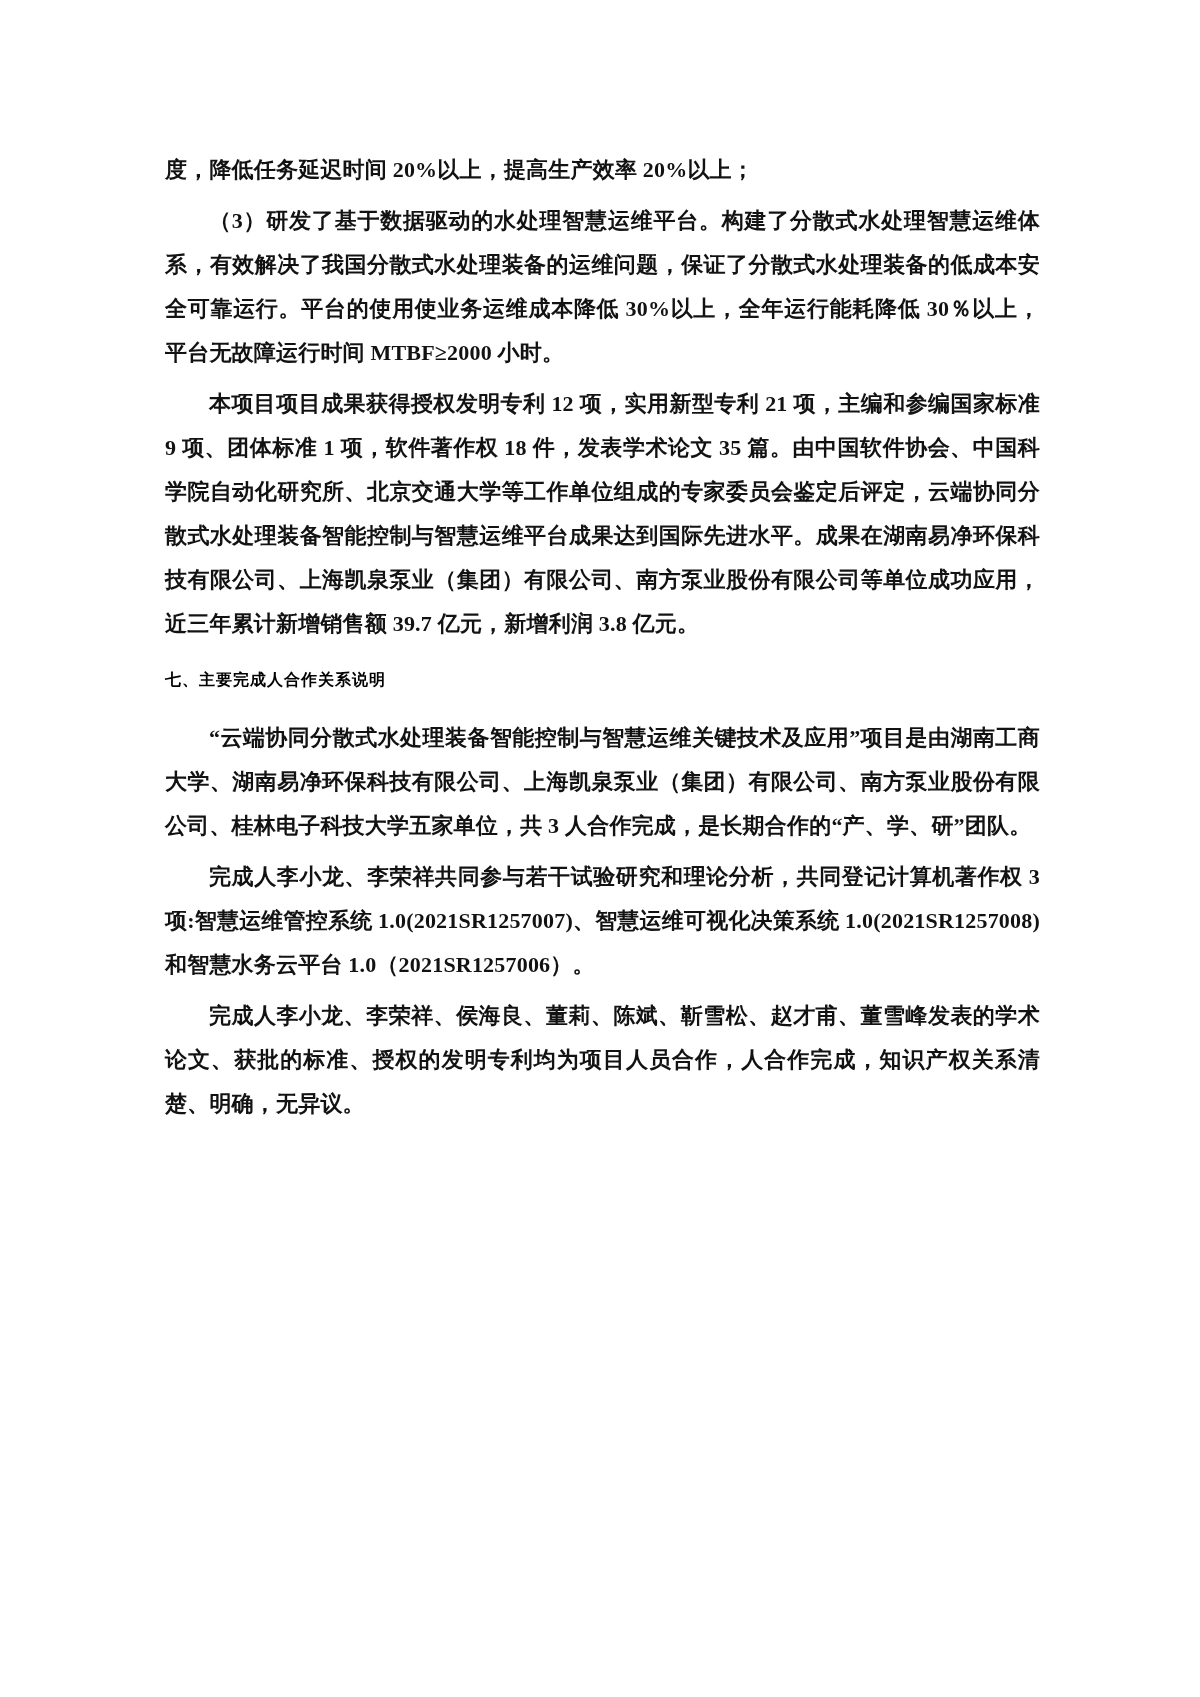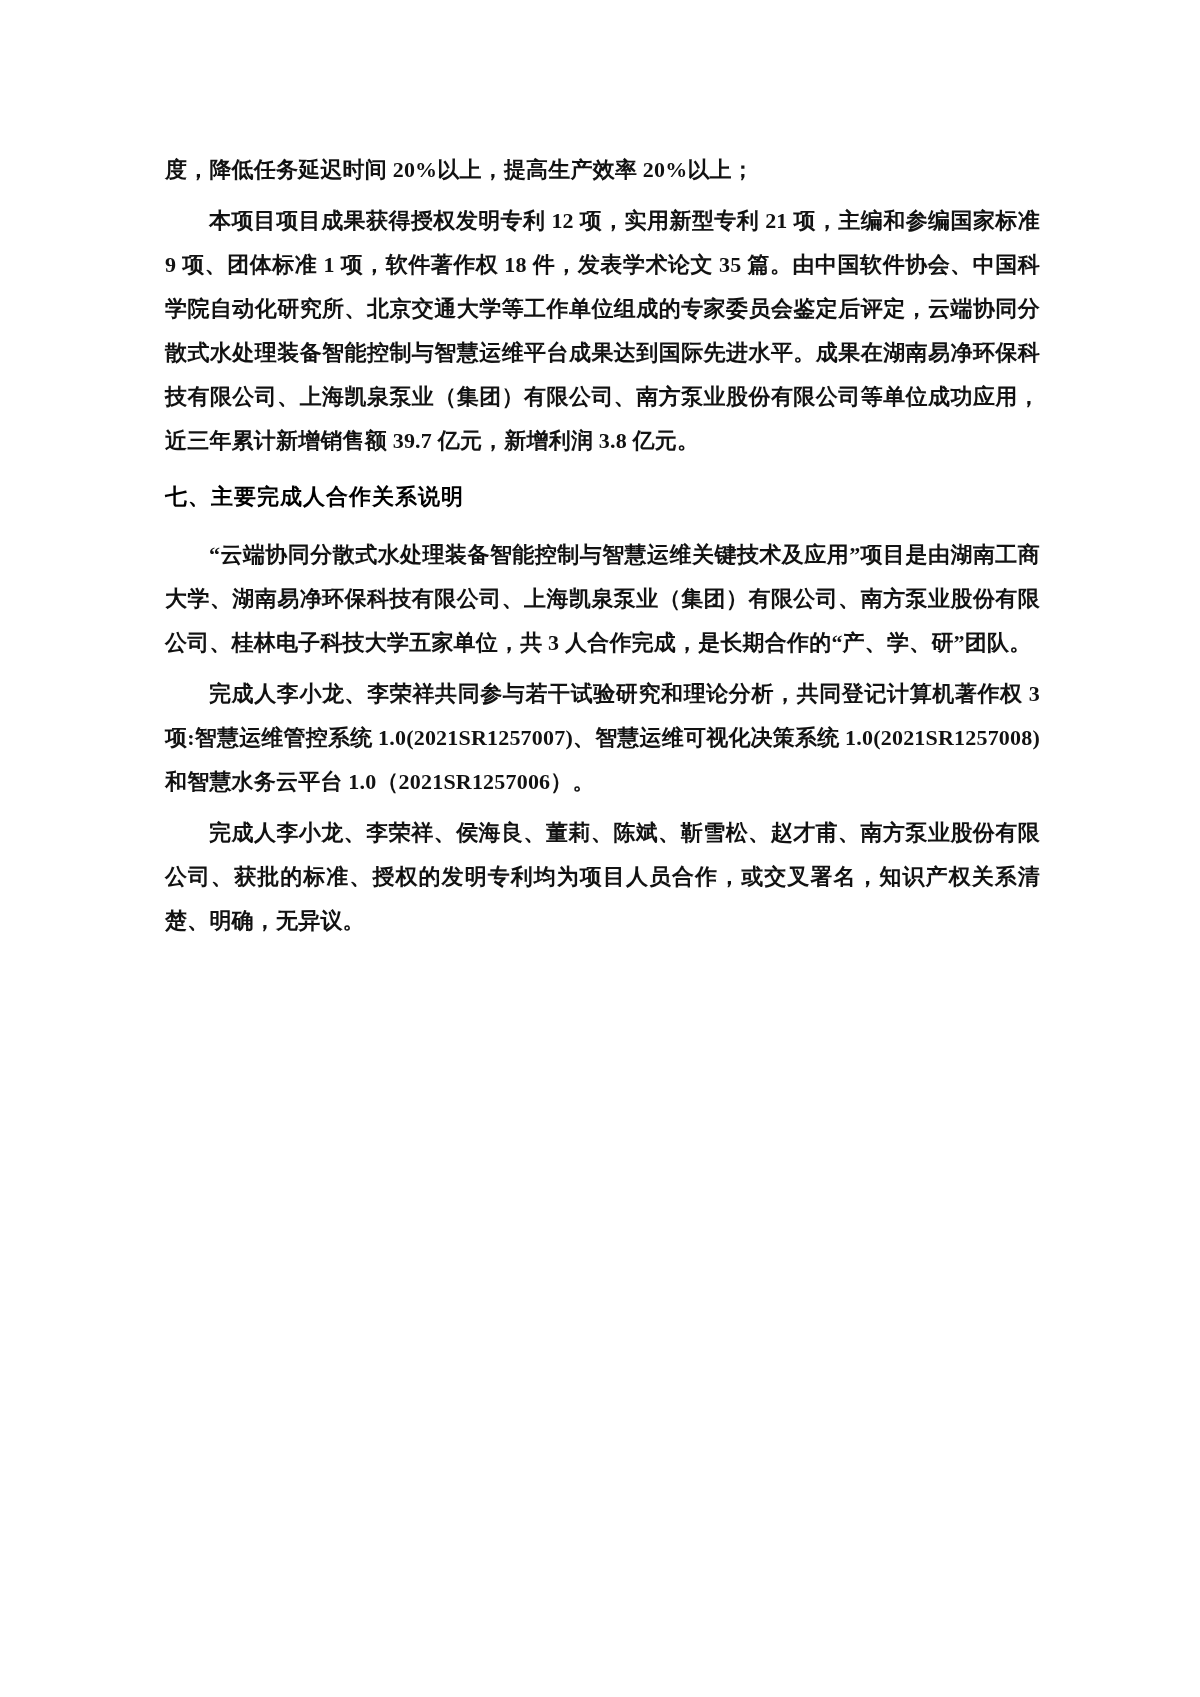--- a/index.html
+++ b/index.html
@@ -30,43 +30,44 @@
     text-align: justify;
     letter-spacing: 0.2px;
     word-break: break-all;
     font-weight: bold;
   }
   .para.indent {
     text-indent: 2em;
   }
   .section-heading {
     margin: 12px 0 14px 0;
-    font-size: 22px;
+    font-size: 16px;
     line-height: 44px;
     font-weight: bold;
     letter-spacing: 1px;
     color: #000000;
   }
 </style>
 </head>
 <body>
 
 <div class="page">
   <div class="text-block">
 
     <p class="para">度，降低任务延迟时间 20%以上，提高生产效率 20%以上；</p>
 
+    <p class="para indent">（3）研发了基于数据驱动的水处理智慧运维平台。构建了分散式水处理智慧运维体系，有效解决了我国分散式水处理装备的运维问题，保证了分散式水处理装备的低成本安全可靠运行。平台的使用使业务运维成本降低 30%以上，全年运行能耗降低 30％以上，平台无故障运行时间 MTBF≥2000 小时。</p>
 
     <p class="para indent">本项目项目成果获得授权发明专利 12 项，实用新型专利 21 项，主编和参编国家标准 9 项、团体标准 1 项，软件著作权 18 件，发表学术论文 35 篇。由中国软件协会、中国科学院自动化研究所、北京交通大学等工作单位组成的专家委员会鉴定后评定，云端协同分散式水处理装备智能控制与智慧运维平台成果达到国际先进水平。成果在湖南易净环保科技有限公司、上海凯泉泵业（集团）有限公司、南方泵业股份有限公司等单位成功应用，近三年累计新增销售额 39.7 亿元，新增利润 3.8 亿元。</p>
 
     <h2 class="section-heading">七、主要完成人合作关系说明</h2>
 
     <p class="para indent">“云端协同分散式水处理装备智能控制与智慧运维关键技术及应用”项目是由湖南工商大学、湖南易净环保科技有限公司、上海凯泉泵业（集团）有限公司、南方泵业股份有限公司、桂林电子科技大学五家单位，共 3 人合作完成，是长期合作的“产、学、研”团队。</p>
 
     <p class="para indent">完成人李小龙、李荣祥共同参与若干试验研究和理论分析，共同登记计算机著作权 3 项:智慧运维管控系统 1.0(2021SR1257007)、智慧运维可视化决策系统 1.0(2021SR1257008)和智慧水务云平台 1.0（2021SR1257006）。</p>
 
 
 
-    <p class="para indent">完成人李小龙、李荣祥、侯海良、董莉、陈斌、靳雪松、赵才甫、南方泵业股份有限公司、获批的标准、授权的发明专利均为项目人员合作，或交叉署名，知识产权关系清楚、明确，无异议。</p>
+    <p class="para indent">完成人李小龙、李荣祥、侯海良、董莉、陈斌、靳雪松、赵才甫、董雪峰发表的学术论文、获批的标准、授权的发明专利均为项目人员合作，人合作完成，知识产权关系清楚、明确，无异议。</p>
 
 
   </div>
 </div>
 
 </body></html>

